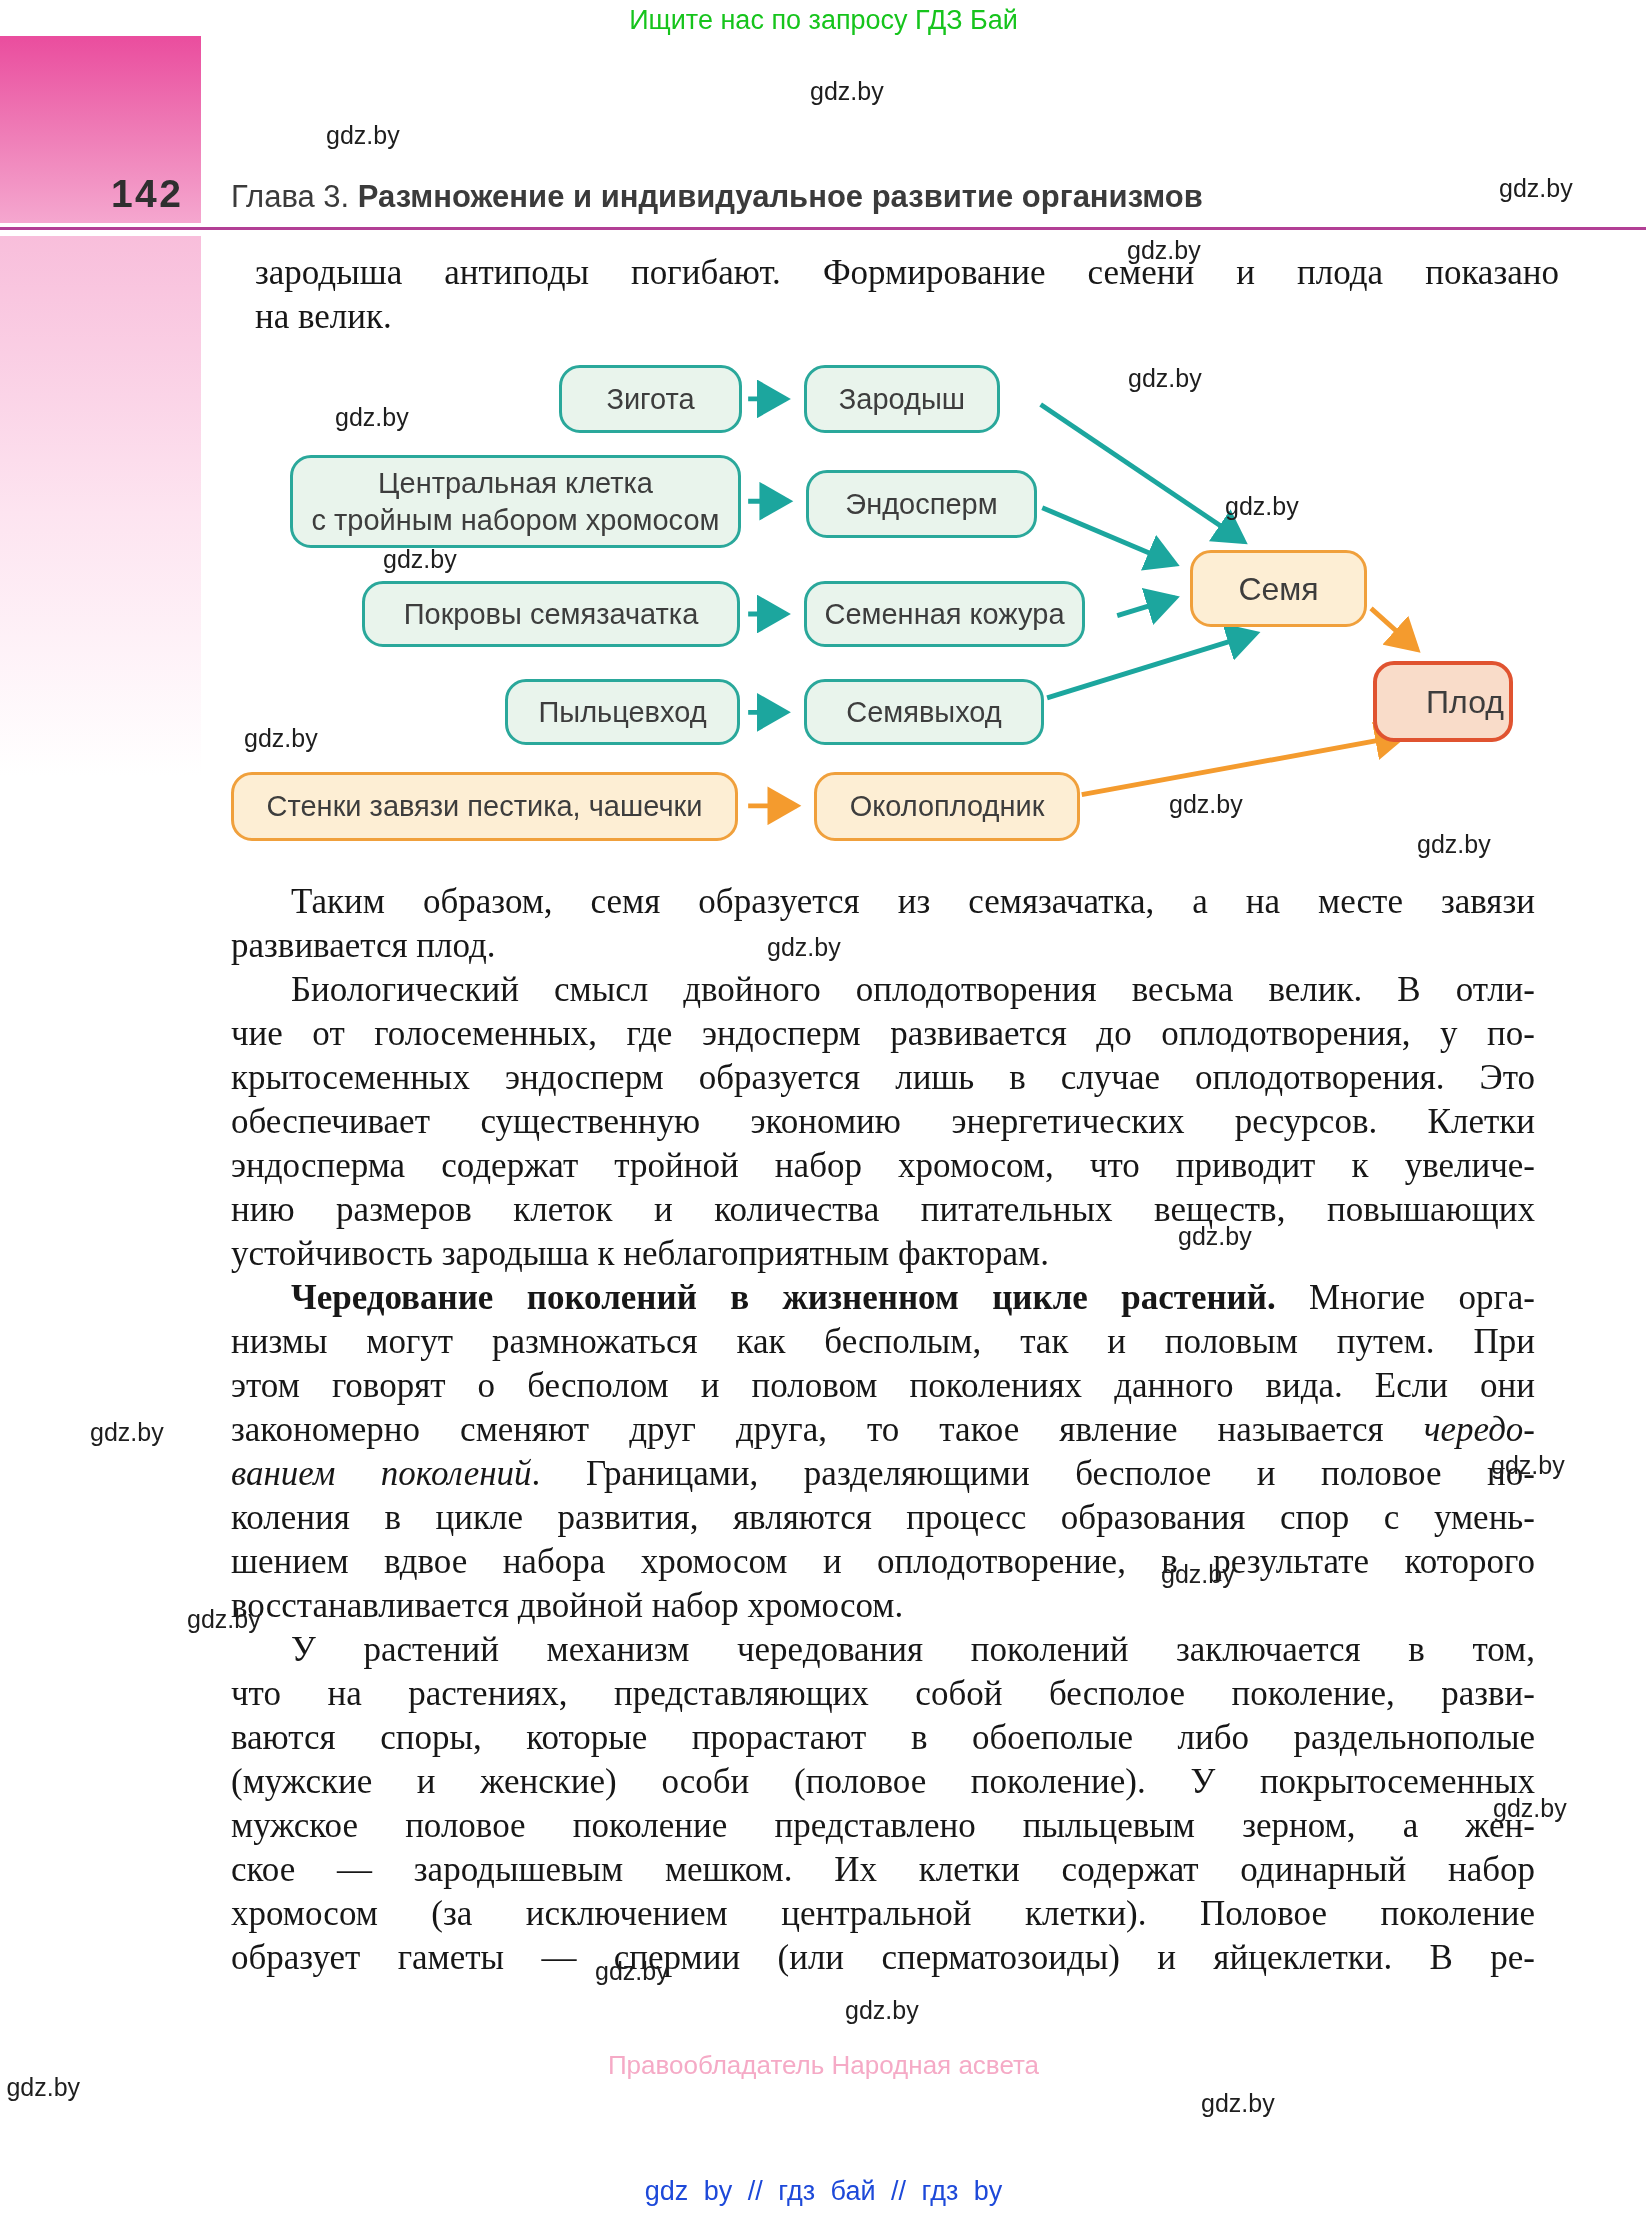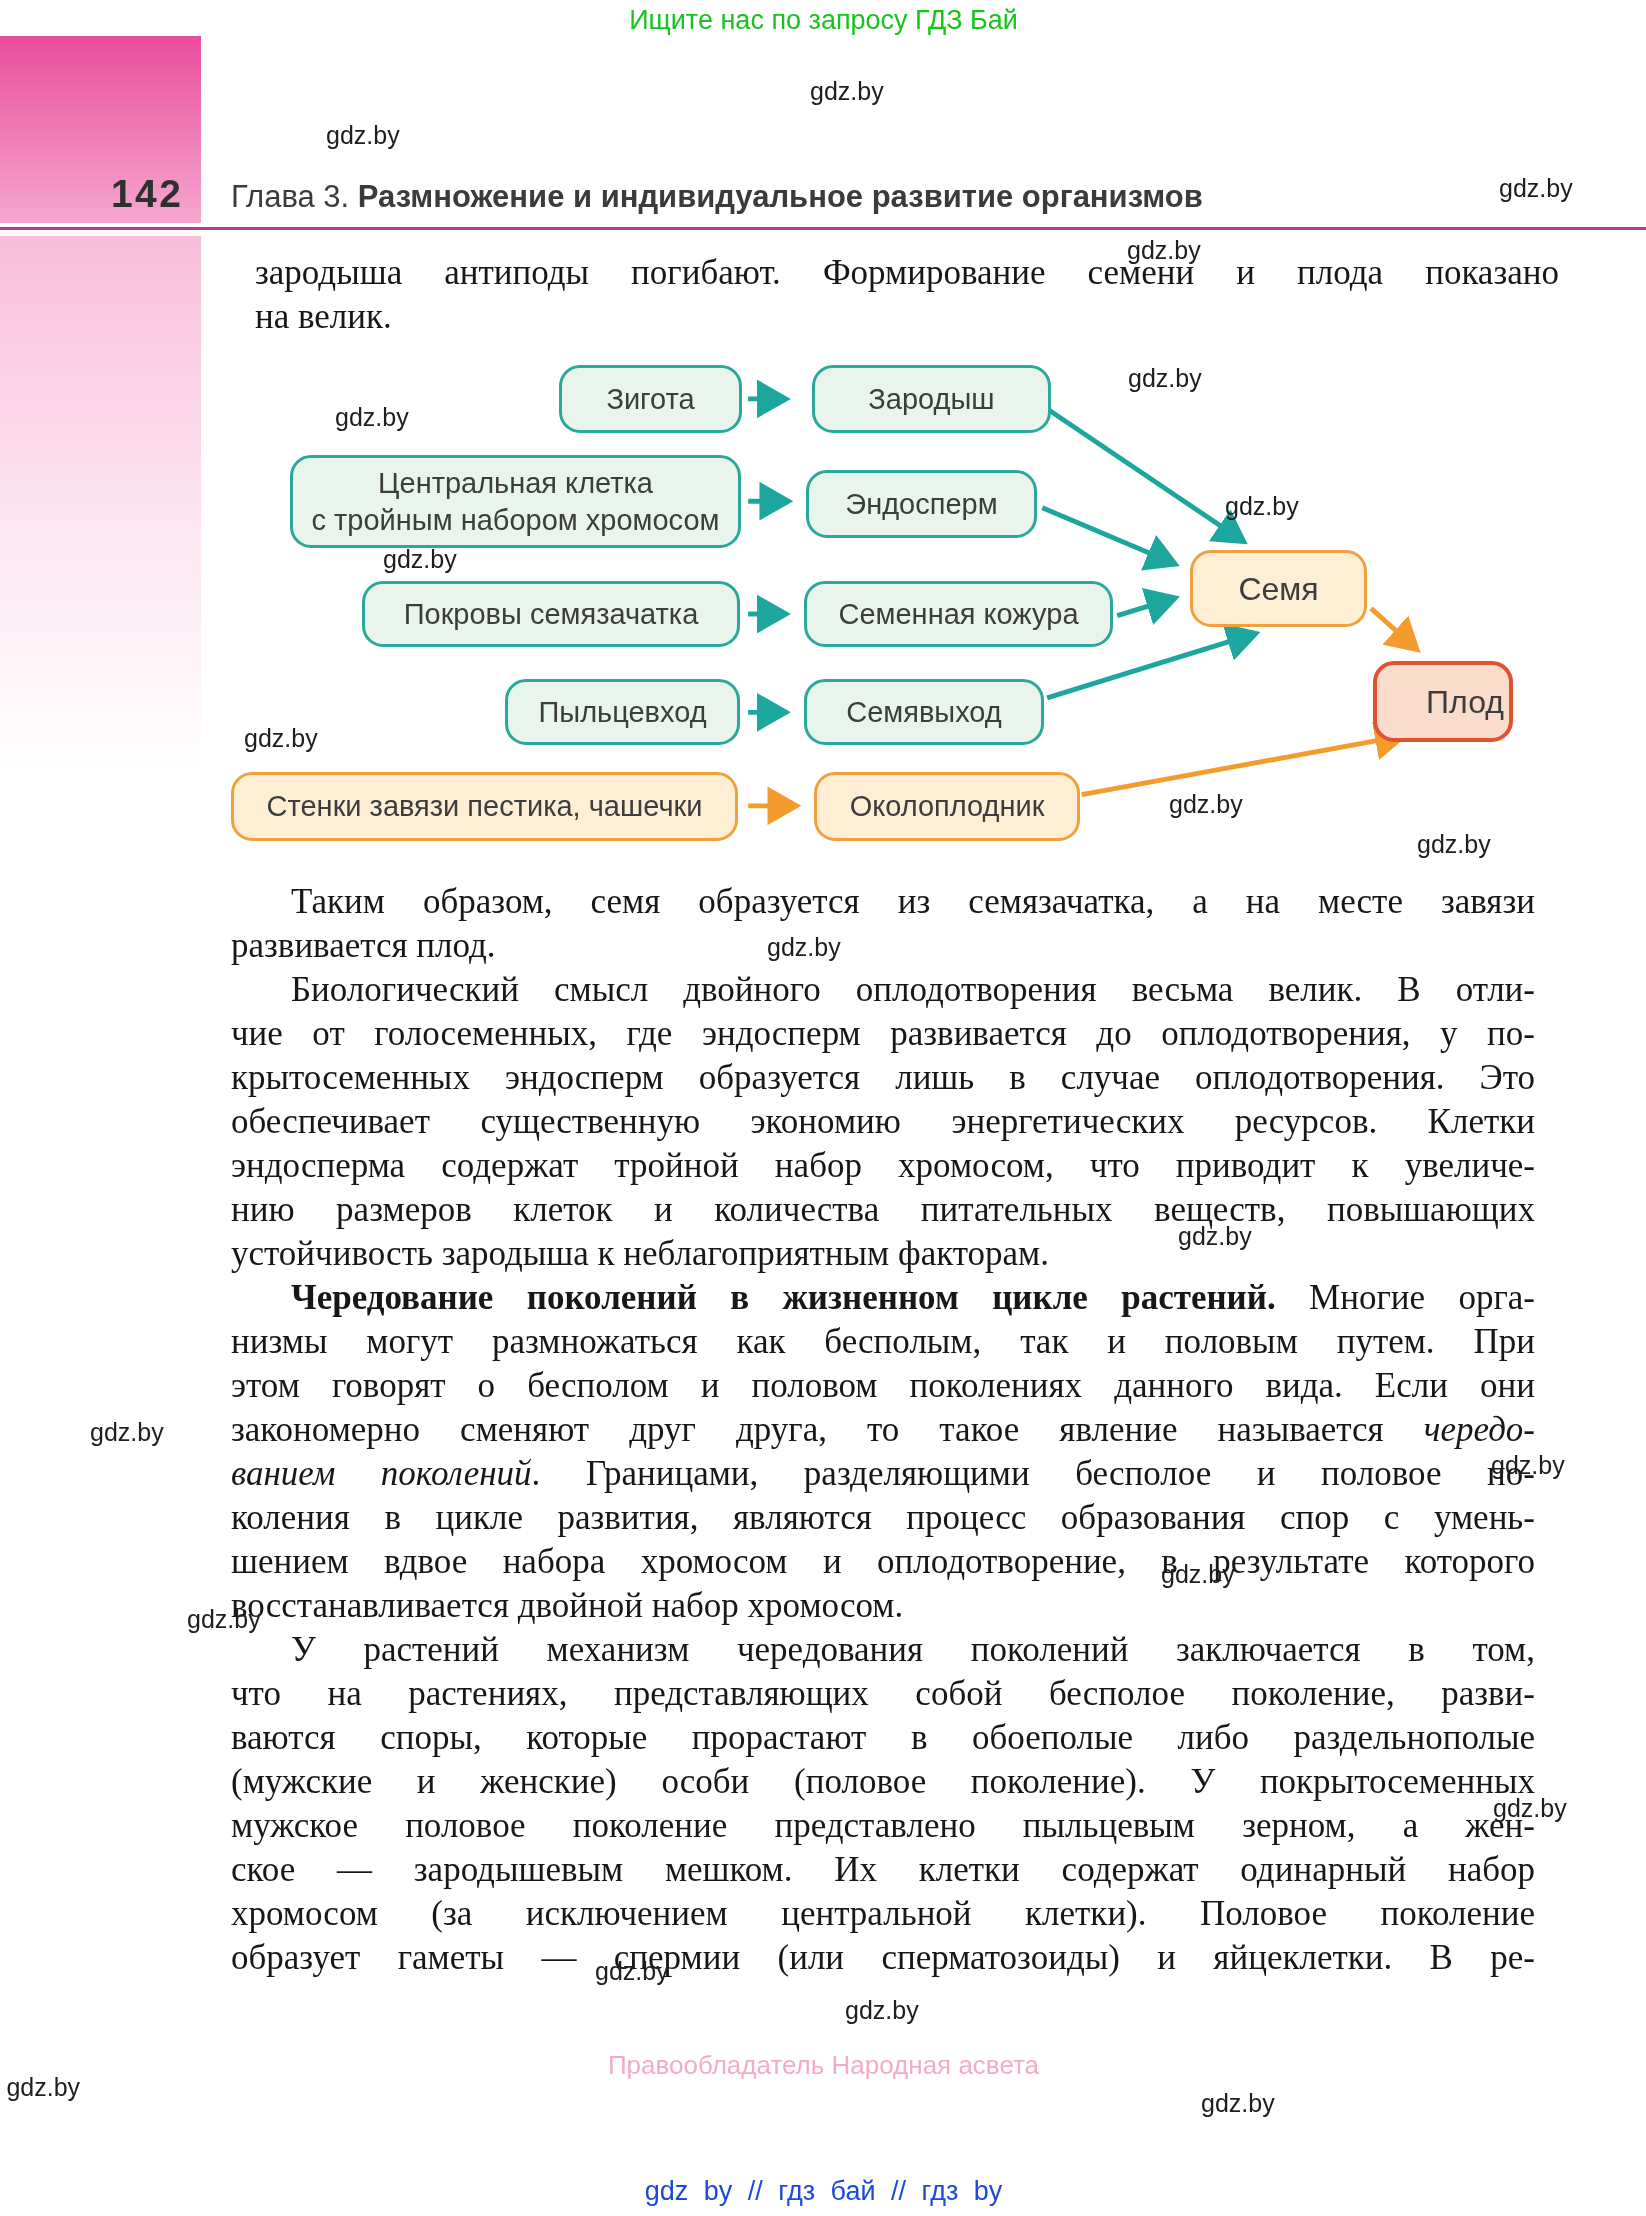--- a/index.html
+++ b/index.html
@@ -35,25 +35,25 @@
 
   
   .dbox{position:absolute;box-sizing:border-box;display:flex;align-items:center;justify-content:center;
         text-align:center;font-size:29px;color:#3d3d3d;border-radius:21px;white-space:pre-line;line-height:1.25;}
   .green{background:#e9f4ec;border:3.2px solid #2aa89b;}
   .cream{background:#fdeed4;border:3.2px solid #f0a03c;}
   .red{background:#f9dcc9;border:4px solid #e05330;}
   .big{font-size:32px;}
 
   .b-zigota{left:559px;top:365px;width:183px;height:68px;}
-  .b-zarodysh{left:804px;top:365px;width:239px;height:68px;margin-left:8px;}
+  .b-zarodysh{left:804px;top:365px;width:196px;height:68px;}
   .b-central{left:290px;top:455px;width:451px;height:93px;}
   .b-endosperm{left:806px;top:470px;width:231px;height:68px;}
   .b-pokrovy{left:362px;top:581px;width:378px;height:66px;}
-  .b-kozhura{left:804px;top:581px;width:309px;height:66px;}
+  .b-kozhura{left:804px;top:581px;width:281px;height:66px;}
   .b-pylcevhod{left:505px;top:679px;width:235px;height:66px;}
   .b-semyavyhod{left:804px;top:679px;width:240px;height:66px;}
   .b-stenki{left:231px;top:772px;width:507px;height:69px;}
   .b-okoloplodnik{left:814px;top:772px;width:266px;height:69px;}
   .b-semya{left:1190px;top:550px;width:177px;height:77px;}
   .b-plod{left:1373px;top:661px;width:140px;height:81px;padding-left:44px;}
 
   svg.arrows{position:absolute;left:0;top:0;pointer-events:none;}
 
   

